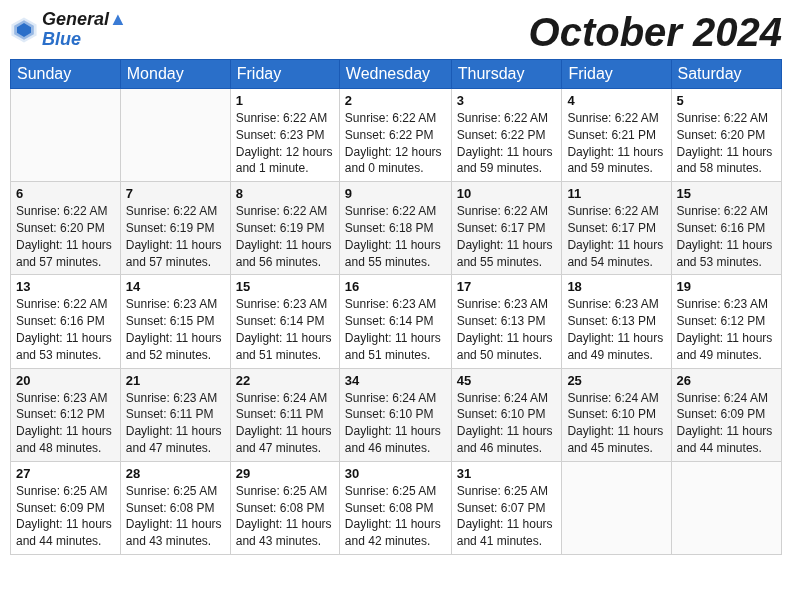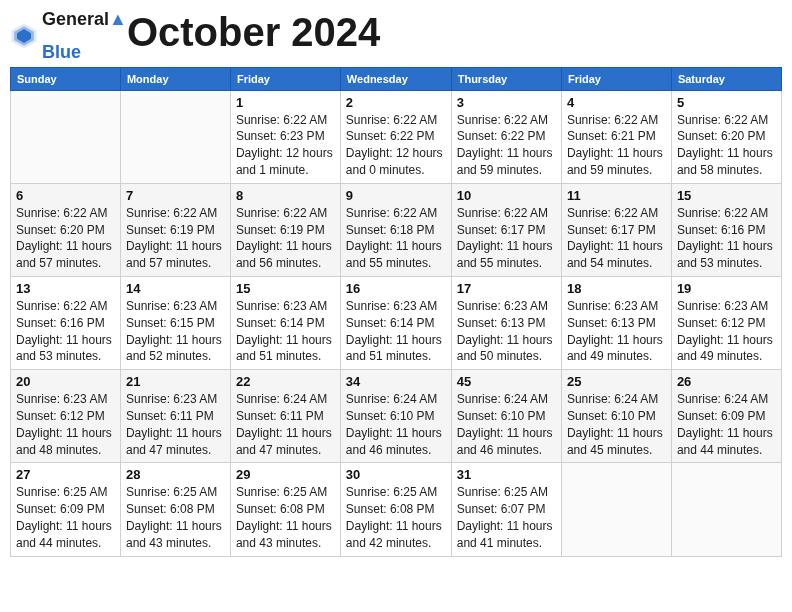--- a/index.html
+++ b/index.html
@@ -5,22 +5,24 @@
     * { box-sizing: border-box; margin: 0; padding: 0; }
     body {
       font-family: Arial, sans-serif;
       background: #fff;
       width: 792px;
       min-height: 612px;
       padding: 10px;
     }
     .header-area {
       display: flex;
+      justify-content: space-between;
       align-items: flex-start;
       margin-bottom: 4px;
+      font-style: italic;
     }
     .logo {
       display: flex;
       align-items: center;
       gap: 4px;
     }
     .logo-text {
       font-size: 18px;
       font-weight: bold;
       color: #1a1a1a;
@@ -49,22 +51,22 @@
     .calendar-table {
       width: 100%;
       border-collapse: collapse;
       font-size: 11px;
     }
     .calendar-table thead tr th {
       background-color: #2a6fc9;
       color: #fff;
       text-align: left;
       padding: 5px 6px;
-      font-size: 11px;
-      font-weight: bold;
+      font-size: 16px;
+      font-weight: normal;
       border: 1px solid #1a5ab5;
     }
     .calendar-table tbody tr td {
       border: 1px solid #d0d0d0;
       vertical-align: top;
       padding: 4px 5px;
       width: 113px;
       min-height: 80px;
       height: 80px;
       background: #fff;
@@ -96,21 +98,21 @@
 
 <div class="header-area">
   <div class="logo">
     <svg class="logo-icon" viewBox="0 0 40 40">
       <polygon points="20,2 38,12 38,28 20,38 2,28 2,12" fill="#2a6fc9" opacity="0.15"></polygon>
       <polygon points="20,6 34,14 34,26 20,34 6,26 6,14" fill="#2a6fc9" opacity="0.4"></polygon>
       <polygon points="20,10 30,16 30,24 20,30 10,24 10,16" fill="#2a6fc9"></polygon>
     </svg>
     <div class="logo-text">
       <div>General<span>▲</span></div>
-      <div style="color:#2a6fc9;margin-top:13px;">Blue</div>
+      <div style="color:#2a6fc9;">Blue</div>
     </div>
   </div>
   <div class="title-area">
     <div class="month-title">October 2024</div>
   </div>
 </div>
 
 <table class="calendar-table">
   <thead>
     <tr>

